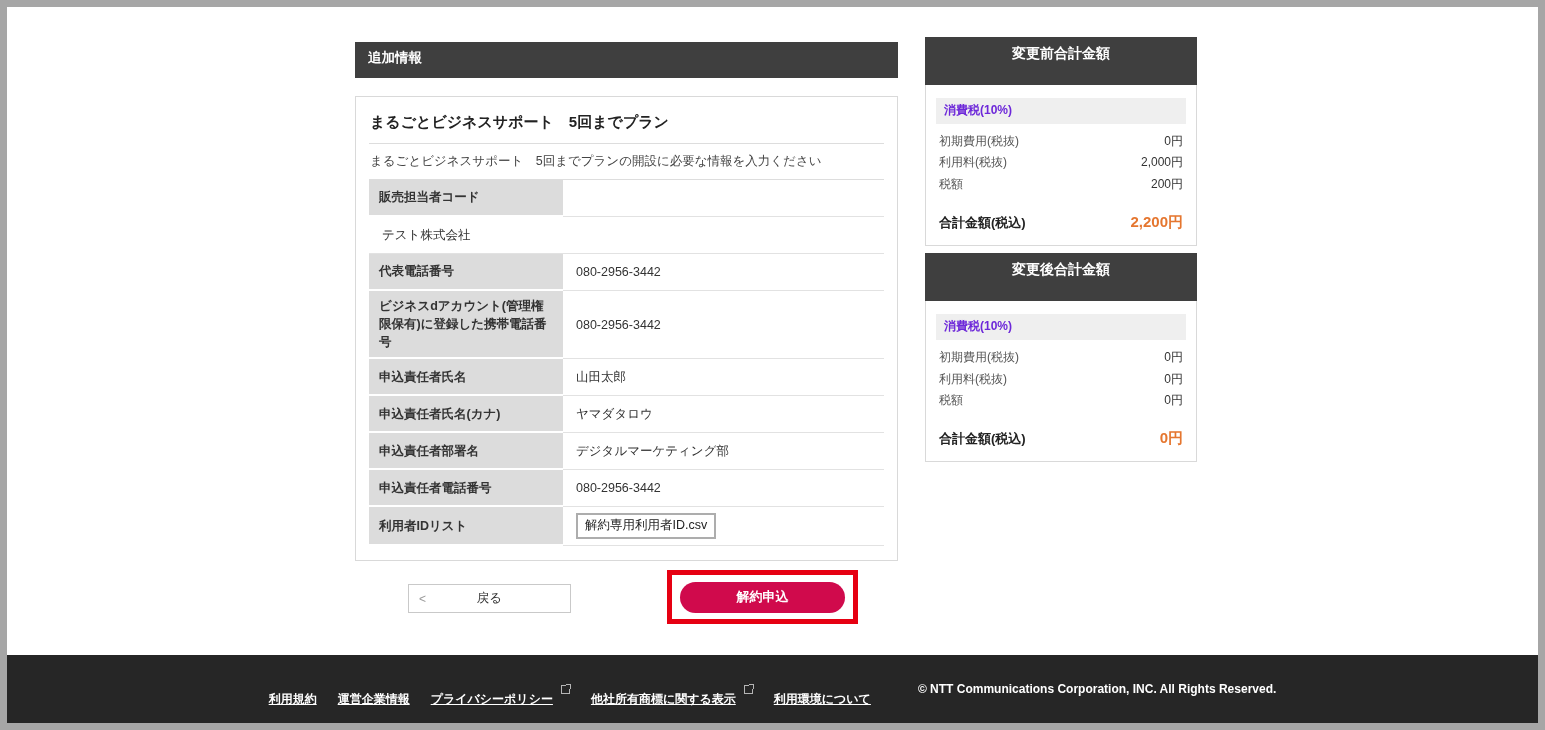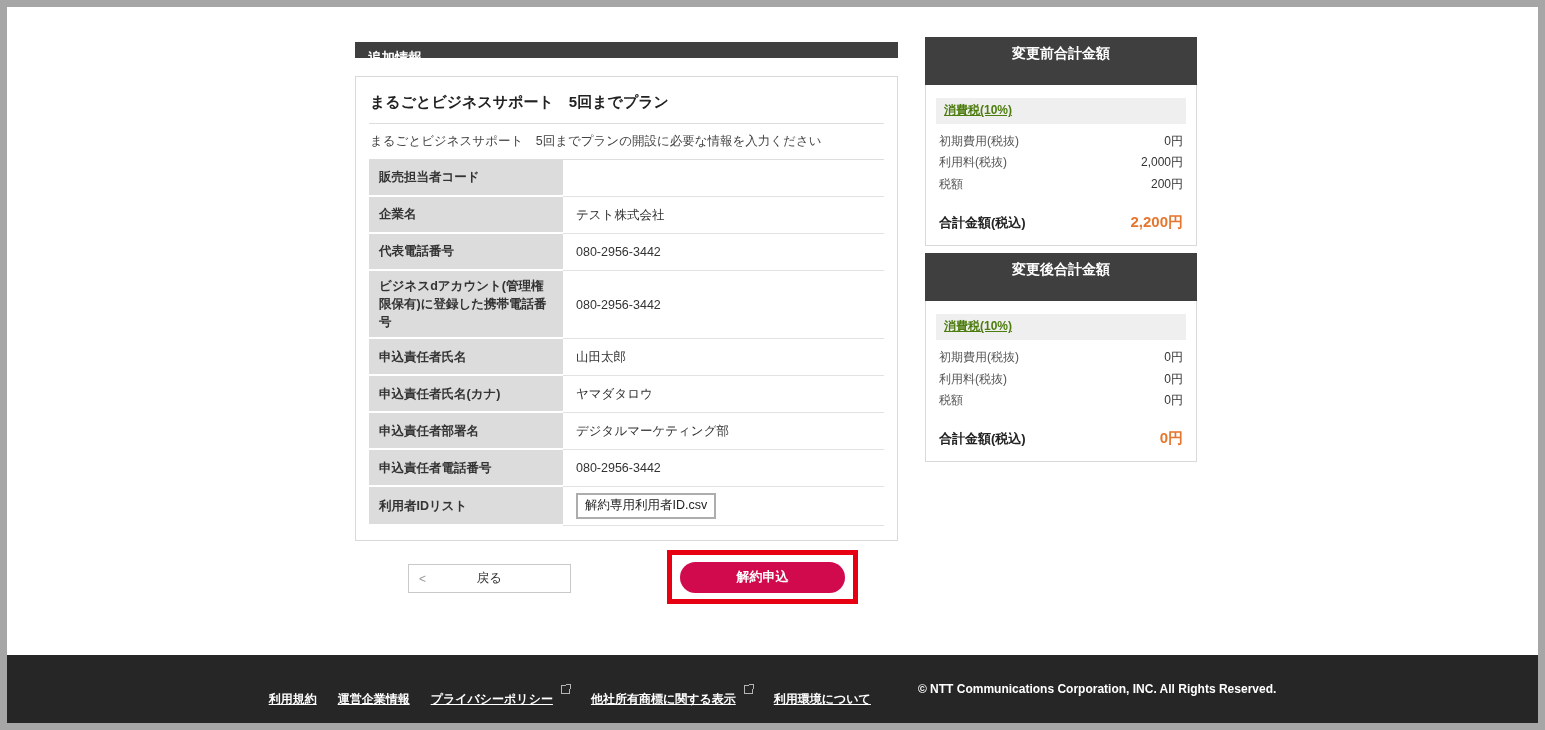--- a/index.html
+++ b/index.html
@@ -11,21 +11,21 @@
     color:#333;
   }
   .page {
     position:absolute; left:7px; top:7px; right:7px; bottom:7px;
     background:#ffffff; overflow:hidden;
   }
 
   
   .form-col { position:absolute; left:348px; top:35px; width:543px; }
   .sec-header {
-    height:16px; background:#3f3f3f; color:#fff;
+    height:36px; background:#3f3f3f; color:#fff;
     font-size:13.5px; font-weight:bold; line-height:32px; padding-left:13px;
   }
   .panel {
     margin-top:18px; background:#fff; border:1px solid #d9d9d9;
     padding:0 13px 14px 13px;
   }
   .p-title {
     font-size:15px; font-weight:bold; color:#222;
     padding:16px 1px 11px 1px; border-bottom:1px solid #dddddd;
   }
@@ -80,22 +80,22 @@
   .sum-panel { margin-bottom:7px; }
   .sum-header {
     height:48px; background:#3f3f3f; color:#fff; text-align:center;
     font-size:14px; font-weight:bold; line-height:33px;
   }
   .sum-body {
     border:1px solid #d9d9d9; border-top:none; background:#fff;
     padding:13px 10px 13px 10px;
   }
   .tax-strip {
-    background:#efefef; font-size:12px; font-weight:bold; color:#4d7c0f;
-    padding:4px 8px 5px 8px; margin-bottom:7px;text-decoration:underline;
+    background:#efefef; font-size:12px; font-weight:bold; color:#6d28d9;
+    padding:4px 8px 5px 8px; margin-bottom:7px;
   }
   .sum-row {
     display:flex; justify-content:space-between; align-items:center;
     font-size:12px; color:#555; padding:2px 3px 2px 3px; line-height:1.45;
   }
   .sum-row .v { color:#333; }
   .sum-total {
     display:flex; justify-content:space-between; align-items:center;
     margin-top:18px; padding:0 3px;
   }
@@ -137,21 +137,20 @@
     <div class="panel">
       <div class="p-title">まるごとビジネスサポート　5回までプラン</div>
       <div class="p-desc">まるごとビジネスサポート　5回までプランの開設に必要な情報を入力ください</div>
 
       <div class="ftable">
         <div class="frow">
           <div class="flabel">販売担当者コード</div>
           <div class="fvalue"></div>
         </div>
         <div class="frow">
-          <div class="flabel">企業名</div>
           <div class="fvalue">テスト株式会社</div>
         </div>
         <div class="frow">
           <div class="flabel">代表電話番号</div>
           <div class="fvalue">080-2956-3442</div>
         </div>
         <div class="frow tall">
           <div class="flabel">ビジネスdアカウント(管理権限保有)に登録した携帯電話番号</div>
           <div class="fvalue">080-2956-3442</div>
         </div>

